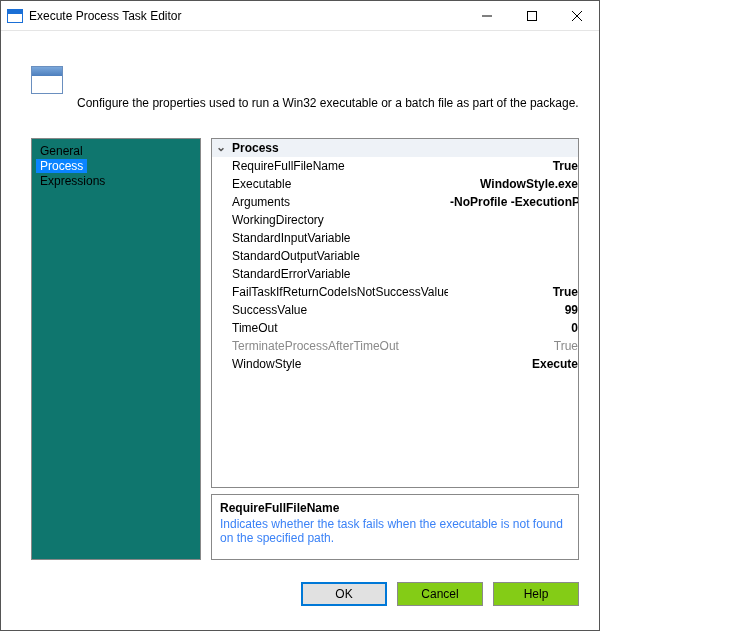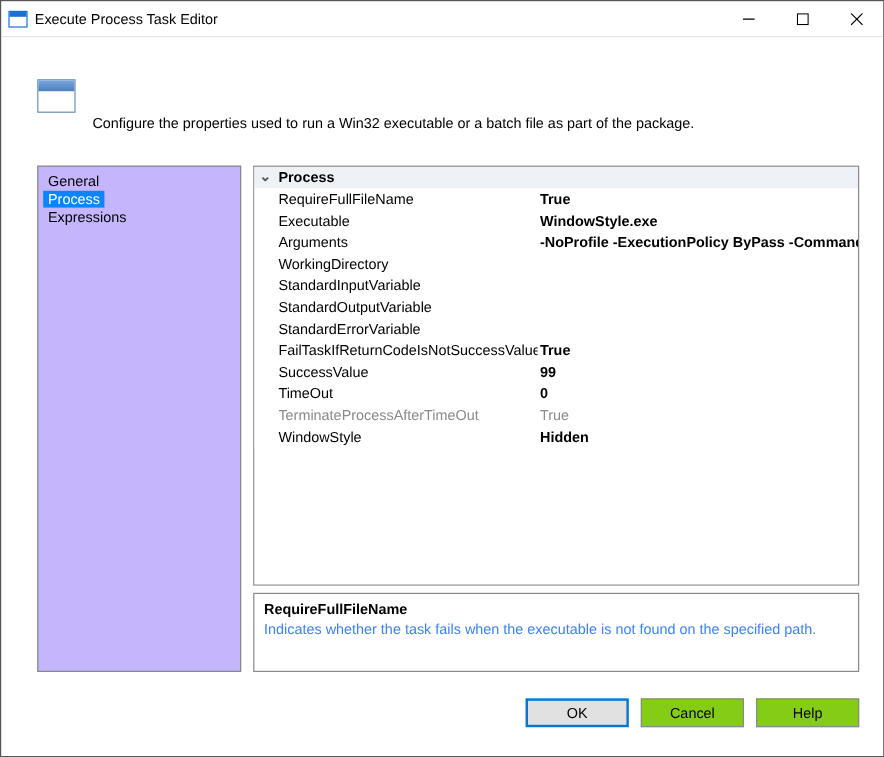--- a/index.html
+++ b/index.html
@@ -1,42 +1,42 @@
 <!DOCTYPE html>
 <html><head>
 <meta charset="utf-8">
 <style>
   * { box-sizing: border-box; font-family: "Segoe UI", Tahoma, sans-serif; font-size: 12px; }
   html,body { margin:0; padding:0; background:#fff; color:#000; }
-  .window { width:737px; height:631px; border:1px solid #555; display:flex; flex-direction:column; background:#fff; }
+  .window { width:600px; height:631px; border:1px solid #555; display:flex; flex-direction:column; background:#fff; }
   .titlebar { height:30px; display:flex; align-items:center; padding-left:6px; border-bottom:1px solid #e5e5e5;}
   .titlebar .app-icon { width:16px; height:14px; border:1px solid #1a6fd6; background:linear-gradient(#fff,#fff); position:relative; margin-right:6px;}
   .titlebar .app-icon::before{content:"";position:absolute;top:0;left:0;right:0;height:4px;background:#1a6fd6;}
   .titlebar .title { flex:0 0 auto; }
   .titlebar .spacer { flex:1; }
   .winbtn { width:45px; height:29px; display:flex; align-items:center; justify-content:center; }
   .winbtn svg { width:10px; height:10px; stroke:#000; stroke-width:1; fill:none; }
   .banner { display:flex; align-items:center; padding:18px 20px 28px 30px; }
   .banner-icon { width:32px; height:28px; border:1px solid #6a8fbf; background:#fff; position:relative; margin-right:14px; flex:0 0 auto;}
   .banner-icon::before{content:"";position:absolute;top:0;left:0;right:0;height:9px;background:linear-gradient(#7aa7db,#4d7fbd);}
   .banner-text { color:#000;margin-top:47px; }
   .body { flex:1; display:flex; padding:0 20px 14px 30px; gap:10px; min-height:0;}
-  .navpane { width:170px; border:1px solid #888; padding:4px 0; background:#c4b5fd;}
+  .navpane { width:170px; border:1px solid #888; padding:4px 0; background:#0f766e;}
   .nav-item { padding:1px 8px; cursor:default; }
   .nav-item.selected { background:#0a84ff; color:#fff; width:fit-content; margin-left:4px; padding:0 4px;}
   .nav-item:not(.selected){ padding-left:8px;}
   .main { flex:1; display:flex; flex-direction:column; gap:6px; min-width:0;}
   .propgrid { flex:1; border:1px solid #888; display:flex; flex-direction:column; overflow:hidden;}
   .grid-rows { flex:1; overflow:hidden; background:#fff;}
   .row { display:flex; height:18px; line-height:18px; }
   .row .gutter { width:18px; text-align:center; color:#555; background:#f6f7f9;}
   .row.cat { background:#eef2f7; font-weight:bold;}
   .row.cat .gutter{background:#eef2f7;}
   .row .name { flex:0 0 218px; padding-left:2px; white-space:nowrap; overflow:hidden;}
-  .row .val  { flex:1; padding-left:2px; white-space:nowrap; overflow:hidden; font-weight:bold;}
+  .row .val  { flex:1; padding-left:2px; white-space:nowrap; overflow:hidden; font-weight:bold;text-align:right;}
   .row.disabled .name, .row.disabled .val { color:#8a8a8a; font-weight:normal;}
   .row.disabled .val{font-weight:normal;}
   .row.plain .val{font-weight:normal;}
   .row:not(.cat) .gutter{background:#fff;}
   .descpane { border:1px solid #888; padding:6px 8px; height:66px; background:#fff;}
   .descpane .dtitle { font-weight:bold; margin-bottom:2px;}
   .descpane .dtext { color:#3b82f6;}
   .buttons { display:flex; justify-content:flex-end; gap:10px; padding:8px 20px 24px 0;}
   .btn { width:86px; height:24px; border:1px solid #8a8a8a; background:#84cc16; display:flex; align-items:center; justify-content:center; cursor:default;}
   .btn.primary { border:2px solid #0078d7; background:#e1e1e1;}
@@ -142,21 +142,21 @@
             <div class="val">0</div>
           </div>
           <div class="row disabled">
             <div class="gutter"></div>
             <div class="name">TerminateProcessAfterTimeOut</div>
             <div class="val">True</div>
           </div>
           <div class="row">
             <div class="gutter"></div>
             <div class="name">WindowStyle</div>
-            <div class="val">Hidden</div>
+            <div class="val">Execute</div>
           </div>
         </div>
       </div>
 
       <div class="descpane">
         <div class="dtitle">RequireFullFileName</div>
         <div class="dtext">Indicates whether the task fails when the executable is not found on the specified path.</div>
       </div>
     </div>
   </div>

